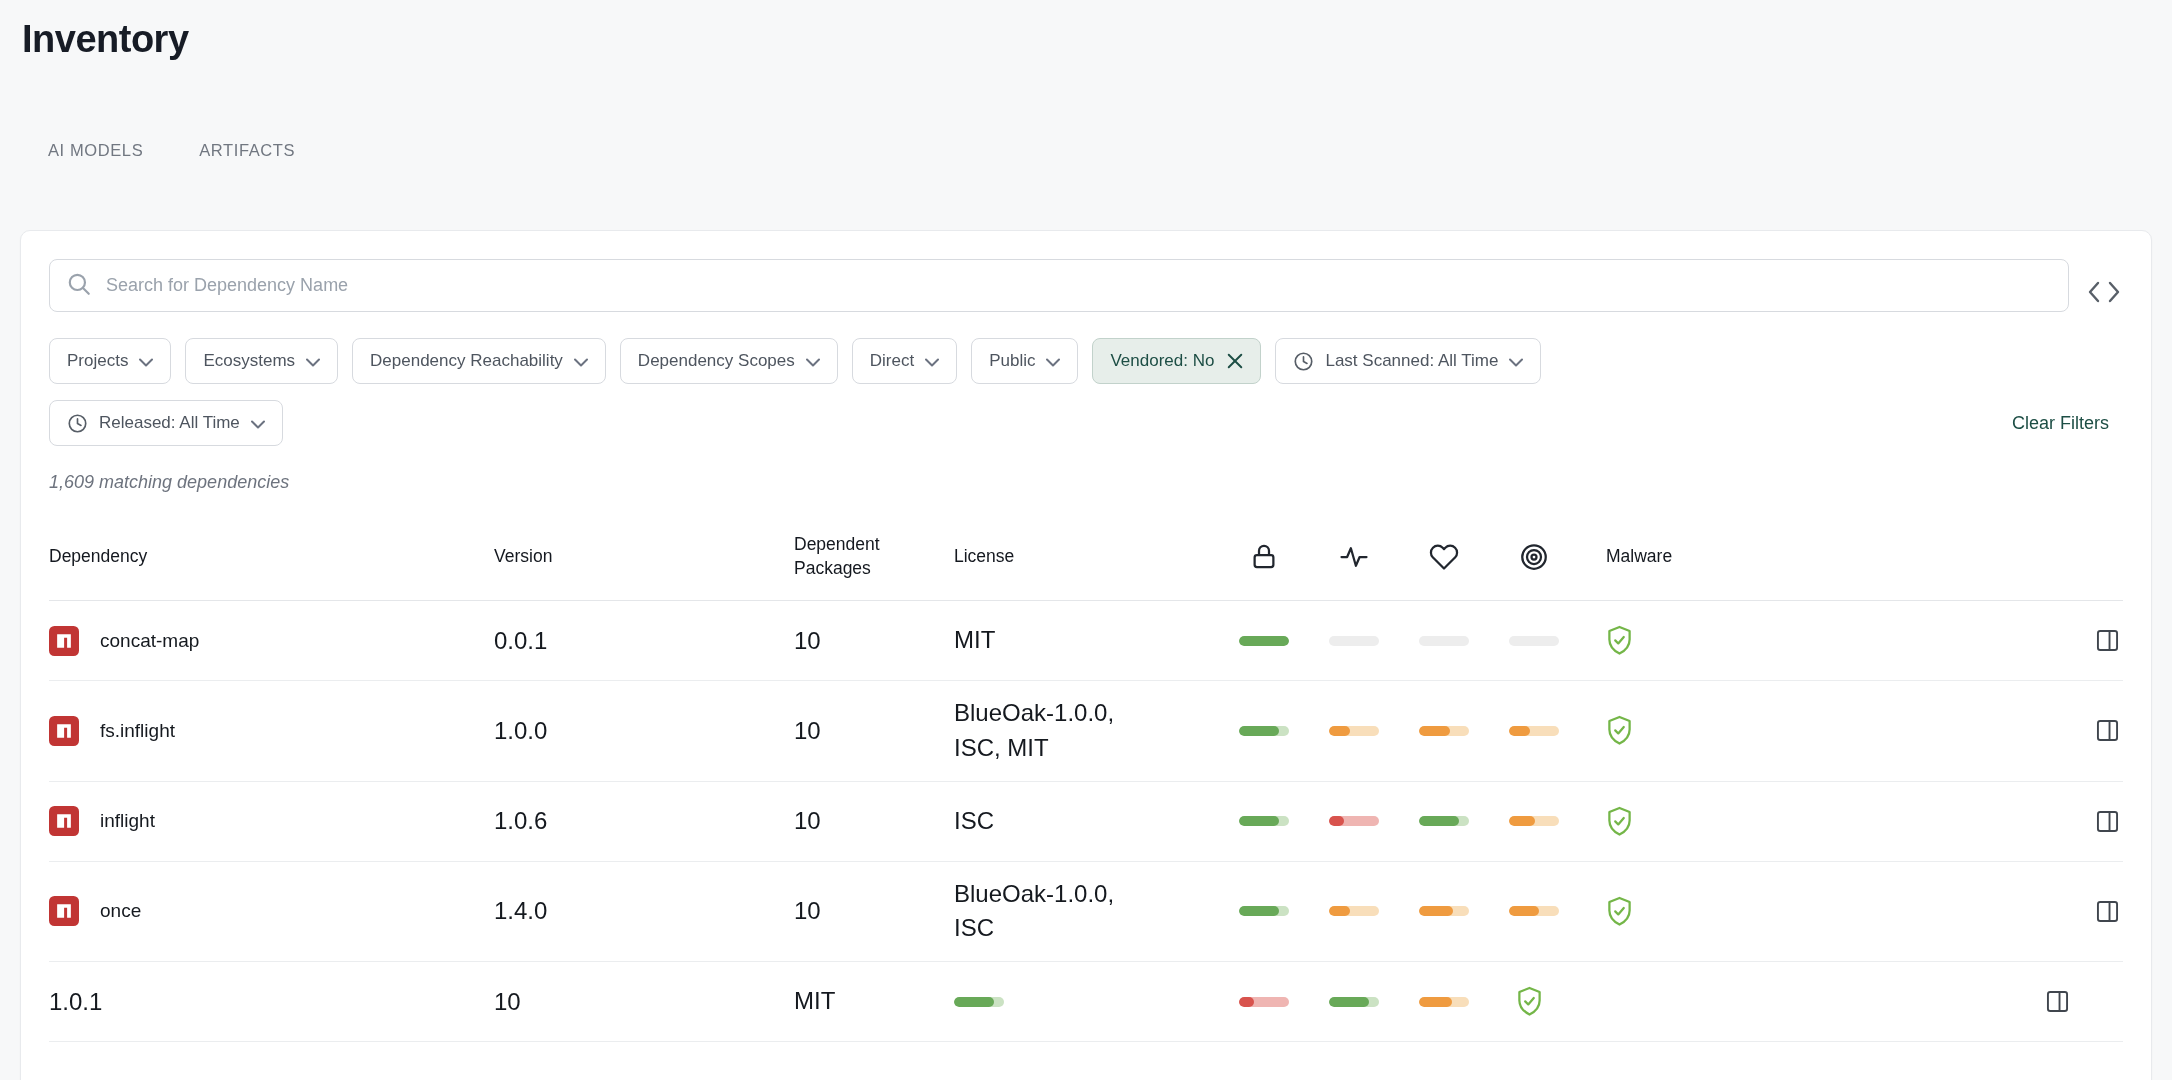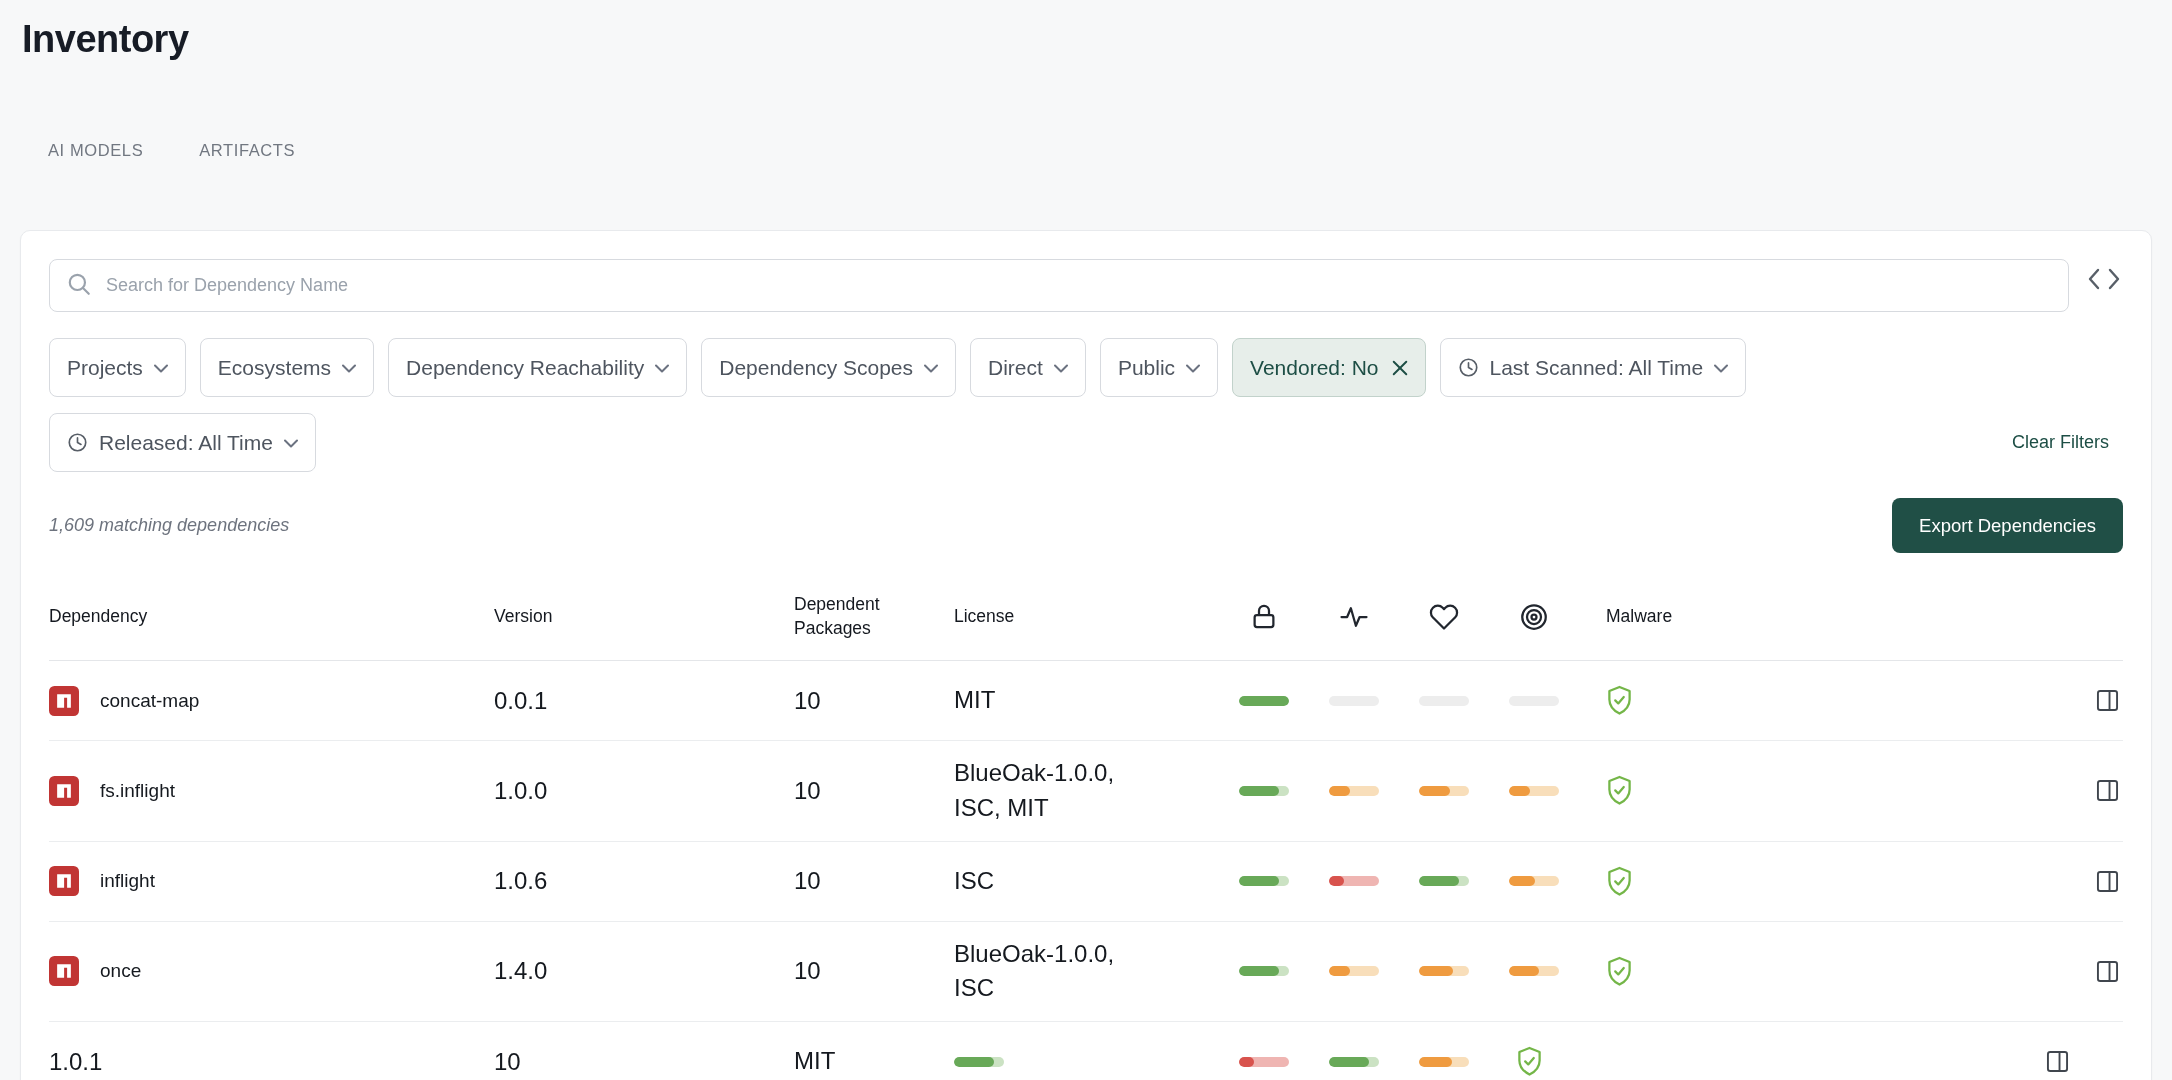--- a/index.html
+++ b/index.html
@@ -42,21 +42,21 @@
     margin-top: 44px;
     background: #ffffff;
     border: 1px solid #e8eaed;
     border-radius: 10px;
     padding: 28px 28px 10px;
     min-height: 860px;
     box-shadow: 0 1px 2px rgba(16,24,40,0.04);
   }
 
   
-  .search-row { display: flex; align-items: flex-start; gap: 16px; }
+  .search-row { display: flex; align-items: flex-end; gap: 16px; }
   .search-box {
     flex: 1; display: flex; align-items: center; gap: 14px;
     height: 53px; border: 1px solid #d7dadf; border-radius: 8px;
     padding: 0 16px; background: #fff;
   }
   .search-box input {
     flex: 1; border: none; outline: none; font-size: 18px;
     color: #374151; font-family: inherit; background: transparent;
   }
   .search-box input::placeholder { color: #9aa2ac; }
@@ -64,24 +64,24 @@
     width: 38px; height: 40px; display: flex; align-items: center; justify-content: center;
     background: none; border: none; cursor: pointer;
   }
 
   
   .chips-row { display: flex; align-items: center; gap: 14px; margin-top: 26px; }
   .chips-row.second { justify-content: space-between; margin-top: 16px; }
   .chips-group { display: flex; gap: 14px; border-radius: 16px; }
   .chip {
     display: inline-flex; align-items: center; gap: 11px;
-    height: 59px; padding: 0 17px;
+    height: 46px; padding: 0 17px;
     border: 1px solid #d7dadf; border-radius: 8px;
     background: #fff; color: #4e555f;
-    font-size: 21px; font-family: inherit; cursor: pointer; white-space: nowrap;
+    font-size: 17px; font-family: inherit; cursor: pointer; white-space: nowrap;
   }
   .chip .chev { display: inline-flex; margin-top: 2px; }
   .chip.selected {
     background: #e7eeea; border-color: #c2d2cb; color: #1d4e45; font-weight: 400;
   }
   .chip .x-btn { display: inline-flex; cursor: pointer; margin-left: 2px; }
   .clear-filters {
     color: #1d4e45; font-size: 18px; font-weight: 500; cursor: pointer;
     text-decoration: none; padding-right: 14px;
   }
@@ -249,21 +249,20 @@
                 <polyline points="1,1.5 7,7.5 13,1.5"></polyline>
               </svg>
             </span>
           </button>
         </div>
       <a class="clear-filters">Clear Filters</a>
     </div>
 
     <div class="results-row">
       <div class="count">1,609 matching dependencies</div>
-      <button class="export-btn">Export Dependencies</button>
     </div>
 
     <div class="table">
       <div class="grid-row thead">
         <div class="th">Dependency</div>
         <div class="th">Version</div>
         <div class="th">Dependent Packages</div>
         <div class="th">License</div>
         <div class="th">
             <span class="icon-box">

